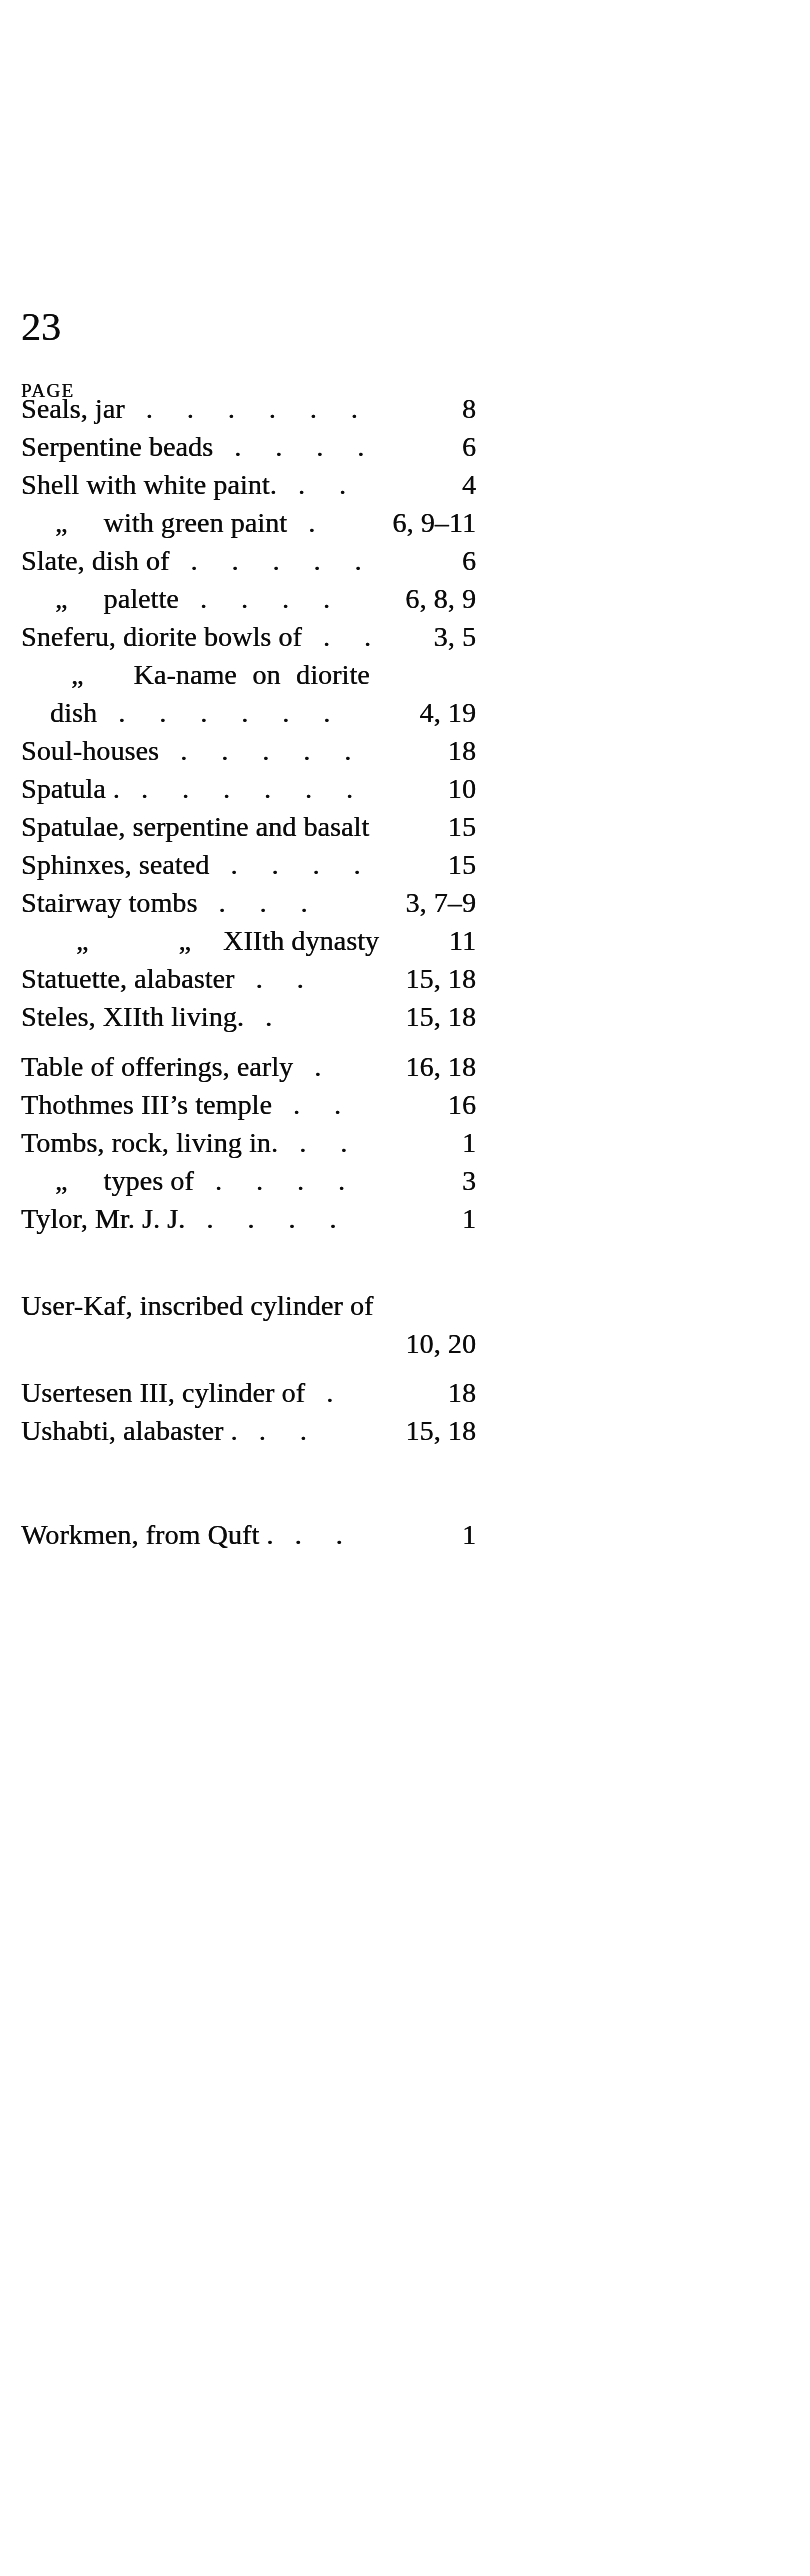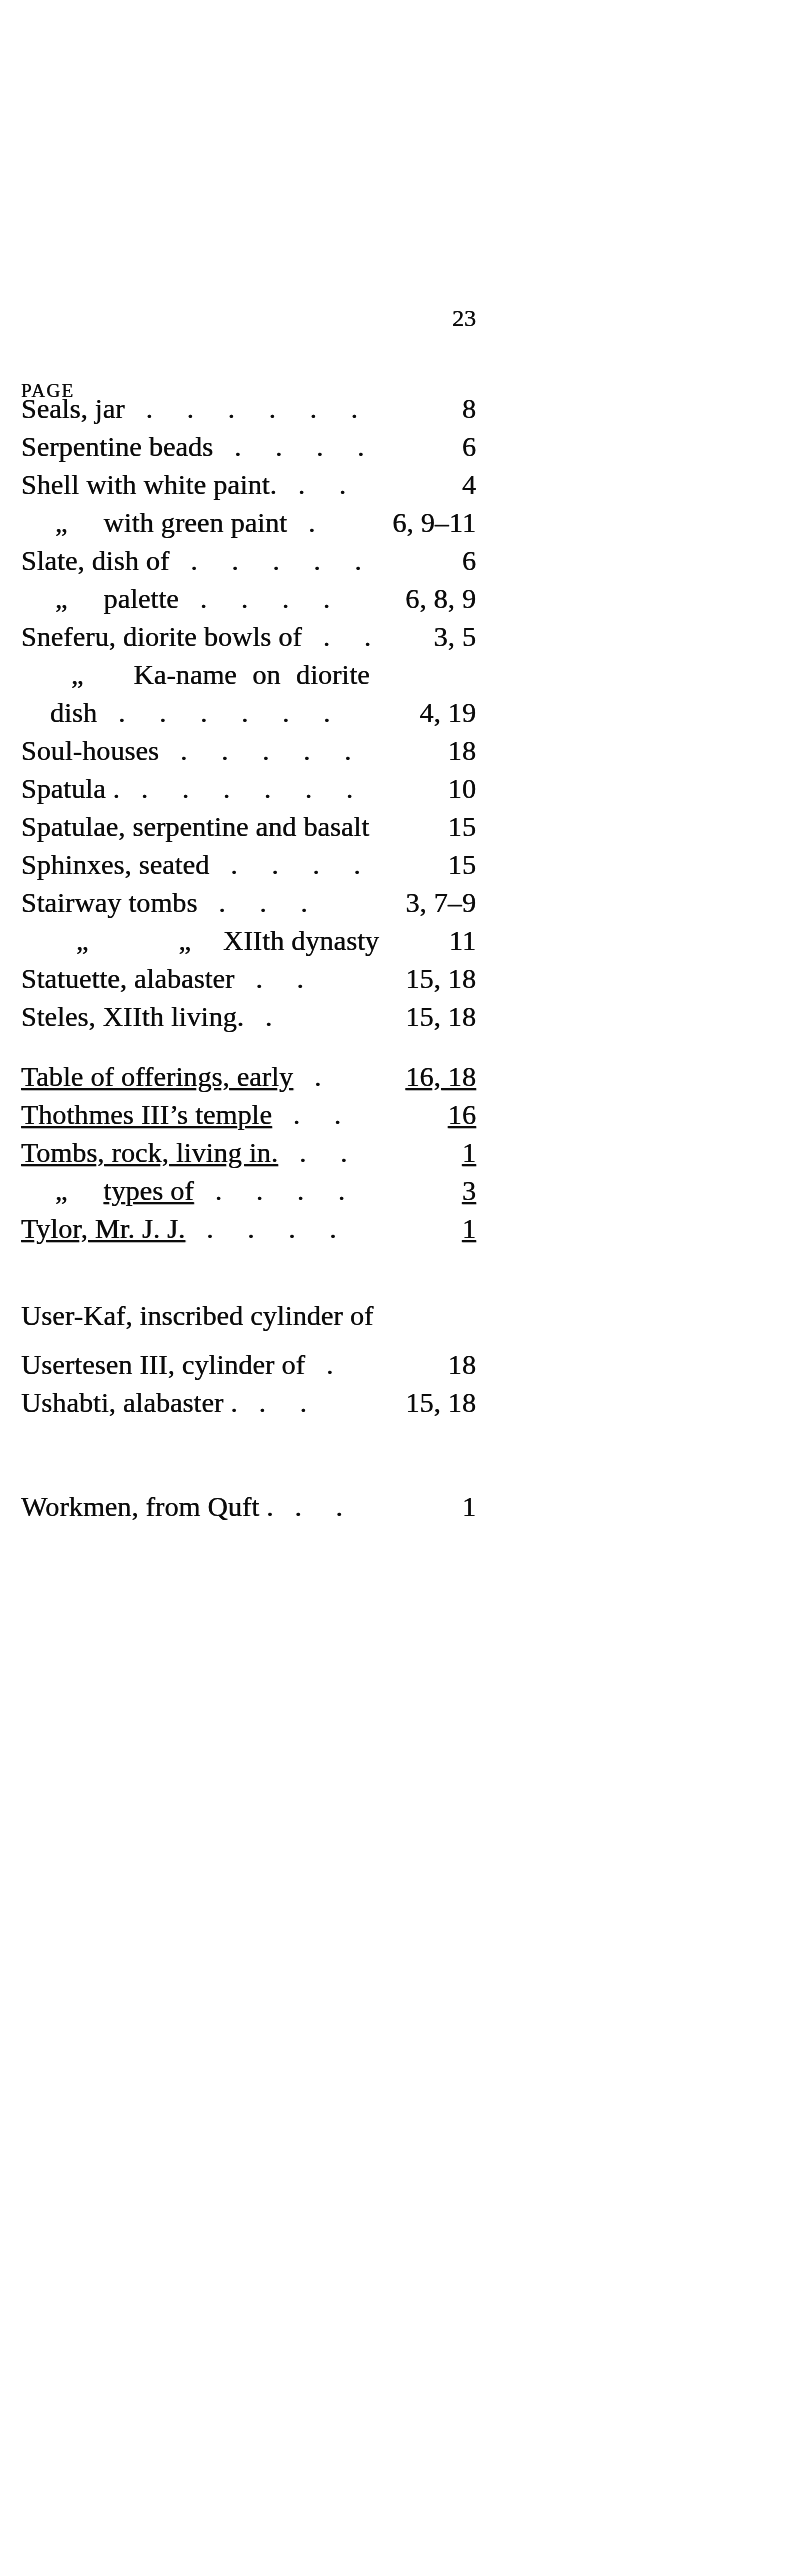--- a/index.html
+++ b/index.html
@@ -8,32 +8,32 @@
     width:811px;
     height:2576px;
     background:#ffffff;
     color:#0b0b0b;
     font-family:"Liberation Serif","DejaVu Serif",serif;
     overflow:hidden;
     text-shadow:0.3px 0.3px 0 currentColor; 
   }
   .pageno{
     position:absolute;top:305px;left:21px;width:455px;
-    text-align:right;font-size:24px;line-height:1.1;
+    font-size:40px;line-height:1.1;
   }
   .pagehdr{
     position:absolute;top:381px;left:21px;width:455px;
     text-align:left;font-size:19px;letter-spacing:1.4px;line-height:1;
   }
   .index{
     position:absolute;top:390px;left:21px;width:455px;
     font-size:28px;letter-spacing:0.1px;
   }
   .section{margin:0;}
-  .section:nth-of-type(2){margin-top:22px;text-decoration:underline;}
+  .section:nth-of-type(2){margin-top:12px;}
   .section:nth-of-type(3){margin-top:49px;}
   .section:nth-of-type(4){margin-top:10.5px;}
   .section:nth-of-type(5){margin-top:66px;}
   .row{display:flex;align-items:baseline;height:38px;line-height:38px;}
   .label{white-space:nowrap;}
   .dots{flex:1 1 auto;overflow:hidden;white-space:nowrap;margin-left:4.2px;}
   .dots i{display:inline-block;width:41px;text-align:center;font-style:normal;}
   .pages{margin-left:auto;white-space:nowrap;padding-left:5.6px;}
   .q{display:inline-block;}
   .row.sub  .q{margin-left:34px;margin-right:36px;}
@@ -163,20 +163,23 @@
         <div class="row">
           <span class="label">Tylor, Mr. J. J.</span>
           <span class="dots"><i>.</i><i>.</i><i>.</i><i>.</i></span>
           <span class="pages">1</span>
         </div>
       </div>
       <div class="section">
         <div class="row">
           <span class="label">User-Kaf, inscribed cylinder of</span>
         </div>
+        <div class="row">
+          <span class="pages">10, 20</span>
+        </div>
       </div>
       <div class="section">
         <div class="row">
           <span class="label">Usertesen III, cylinder of</span>
           <span class="dots"><i>.</i></span>
           <span class="pages">18</span>
         </div>
         <div class="row">
           <span class="label">Ushabti, alabaster .</span>
           <span class="dots"><i>.</i><i>.</i></span>

